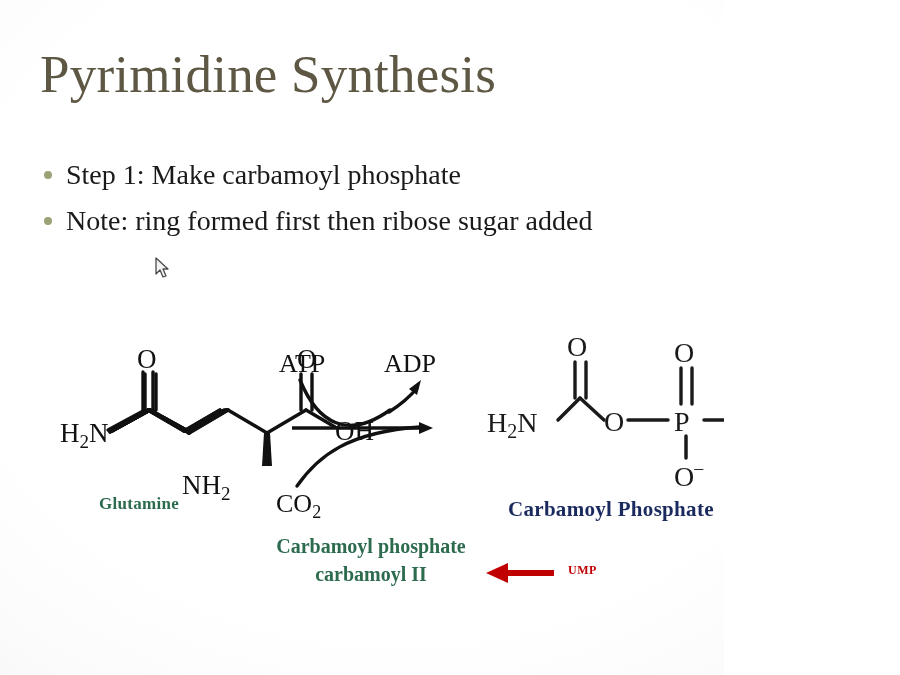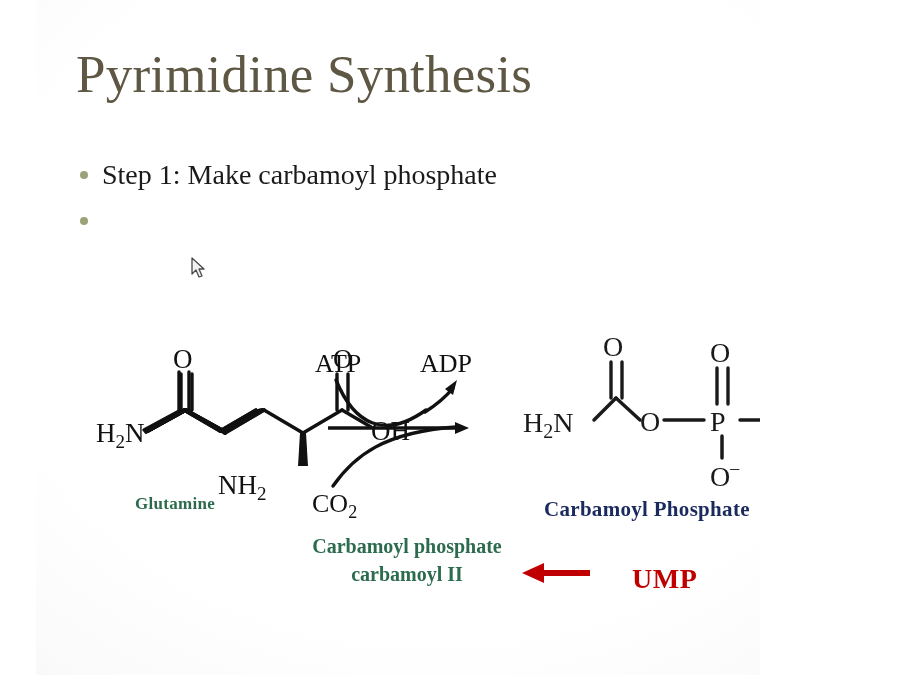--- a/index.html
+++ b/index.html
@@ -13,21 +13,20 @@
     font-family: "Liberation Serif", serif;
     background: #ffffff;
   }
   #slide {
     position: relative;
     width: 724px;
     height: 675px;
     background:
       radial-gradient(ellipse 115% 100% at 55% 42%, #ffffff 0%, #ffffff 52%, #fbfbfb 70%, #f2f2f2 88%, #e8e8e8 100%);
     overflow: hidden;
-    margin-left: 36px;
   }
 
   
   .bar-dark-top {
     position: absolute;
     left: 849px;
     top: 0px;
     width: 51px;
     height: 545px;
     background: #6b5f48;
@@ -131,23 +130,23 @@
   #label-enzyme {
     left: 253px;
     top: 532px;
     font-size: 20px;
     color: #2d6b4f;
     text-align: center;
     line-height: 28px;
     width: 236px;
   }
   #label-ump {
-    left: 596px;
+    left: 568px;
     top: 563px;
-    font-size: 28px;
+    font-size: 12px;
     color: #c00000;
     letter-spacing: 0.5px;
   }
 
   
   #inhibit-arrow {
     position: absolute;
     left: 484px;
     top: 562px;
     width: 72px;
@@ -175,20 +174,21 @@
 
   <div id="title">Pyrimidine Synthesis</div>
 
   <div id="bullets">
     <div class="bullet-row">
       <div class="bullet-dot"></div>
       <div class="bullet-text">Step 1: Make carbamoyl phosphate</div>
     </div>
     <div class="bullet-row">
       <div class="bullet-dot"></div>
+      <div class="bullet-text">Note: ring formed first then ribose sugar added</div>
     </div>
   </div>
 
   <div id="chem">
     <svg width="840" height="300" viewBox="0 0 840 300" xmlns="http://www.w3.org/2000/svg">
       <g fill="none" stroke="#111111" stroke-width="3.4" stroke-linecap="round">
 
         <line x1="108" y1="130" x2="145" y2="110"></line>
 
         <line x1="143" y1="110" x2="143" y2="72"></line>

